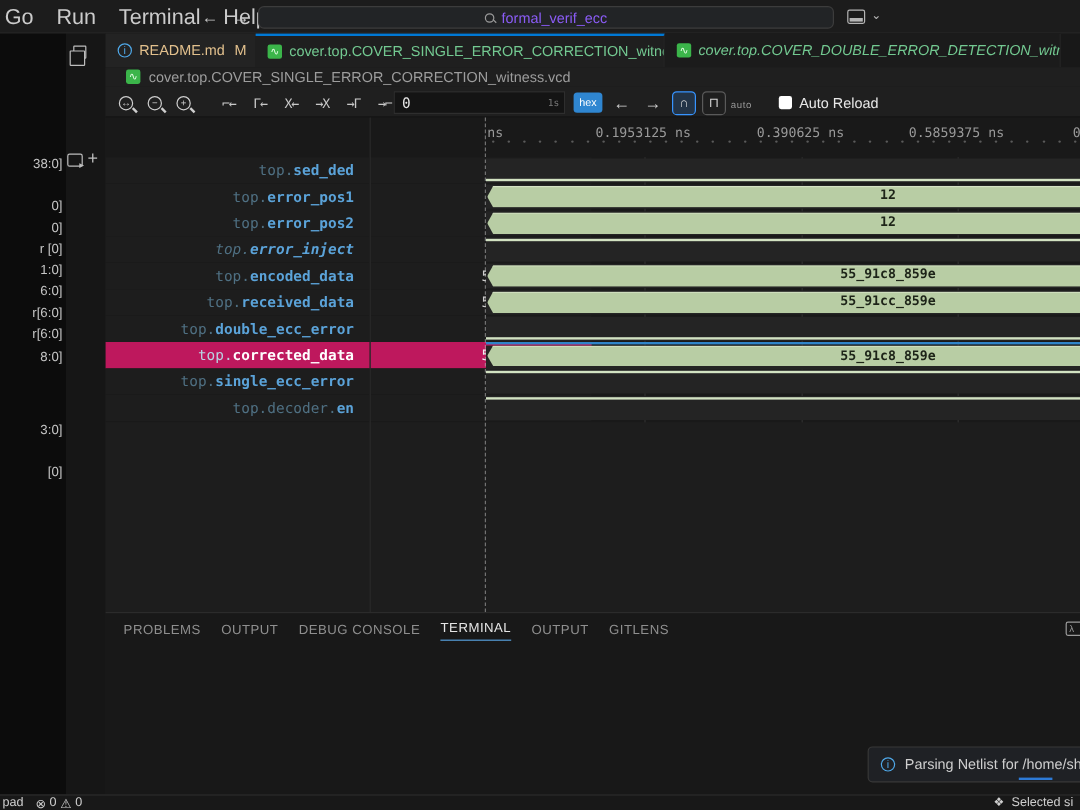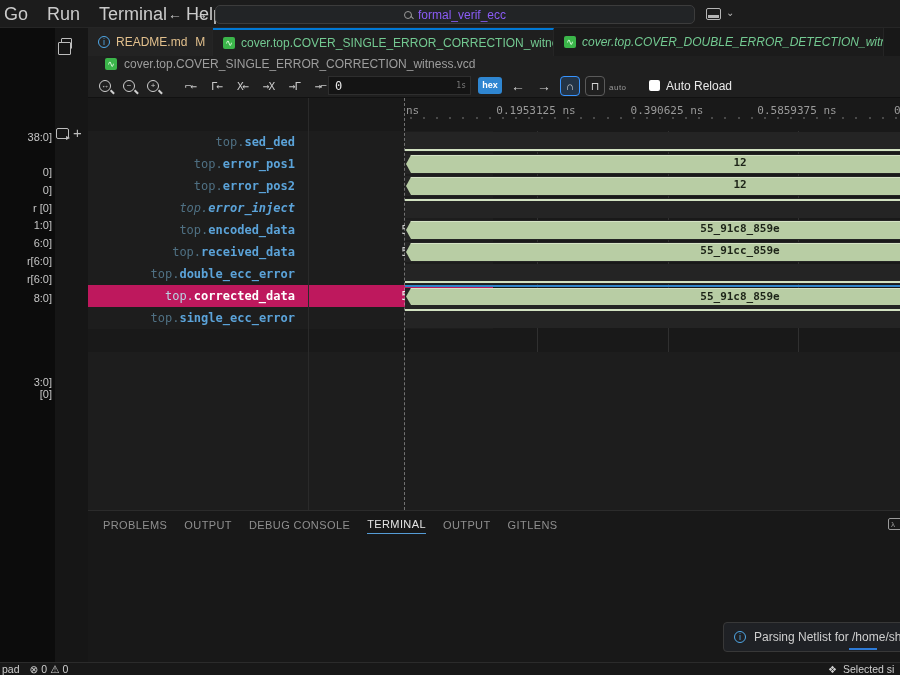--- a/index.html
+++ b/index.html
@@ -49,21 +49,21 @@
   
   .wtoolbar{left:88px;top:72px;width:812px;height:26px;background:#1f1f1f;border-bottom:1px solid #111}
   .mag{position:absolute;top:80px;width:12px;height:12px;border:1.6px solid #cfcfcf;border-radius:50%;
     color:#cfcfcf;font-size:8px;line-height:10px;text-align:center}
   .mag::after{content:"";position:absolute;width:5px;height:1.6px;background:#cfcfcf;transform:rotate(45deg);right:-4.5px;bottom:-1.5px}
   .edge-ico{position:absolute;top:80px;color:#c8c8c8;font-size:11px;letter-spacing:-1px}
   .time-input{left:328px;top:76px;width:143px;height:19px;background:#141414;border:1px solid #2e2e2e;
     display:flex;align-items:center;color:#e6e6e6;padding:0 6px}
   .time-fmt{position:absolute;right:4px;top:4px;color:#7a7a7a;font-size:8px}
   .hex-btn{left:478px;top:77px;width:24px;height:17px;background:#2f86d1;border-radius:3px;color:#fff;
-    font-size:9px;font-weight:bold;text-align:center;line-height:17px}
+    font-size:9px;font-weight:normal;text-align:center;line-height:17px}
   .tb-arrow{top:78px;font-size:14px;color:#d0d0d0}
   .wave-toggle{top:76px;width:20px;height:20px;border-radius:4px;text-align:center;line-height:18px;font-size:11px;color:#d5d5d5}
   .wt-on{border:1.4px solid #3794ff;background:rgba(55,148,255,.18)}
   .wt-off{border:1.4px solid #5a5a5a}
   .auto-lbl{left:609px;top:83px;font-size:8px;color:#9a9a9a;letter-spacing:.5px}
   .chk{left:649px;top:80px;width:11px;height:11px;background:#fff;border-radius:2px}
   .autoreload{left:666px;top:79px;color:#e8e8e8}
 
   
   .ruler{left:88px;top:98px;width:812px;height:33px;background:#191919}
@@ -144,21 +144,21 @@
   <div id="frags">
       <div class="abs frag" style="top: 131px;">38:0]</div>
       <div class="abs frag" style="top: 166px;">0]</div>
       <div class="abs frag" style="top: 184px;">0]</div>
       <div class="abs frag" style="top: 202px;">r [0]</div>
       <div class="abs frag" style="top: 219px;">1:0]</div>
       <div class="abs frag" style="top: 237px;">6:0]</div>
       <div class="abs frag" style="top: 255px;">r[6:0]</div>
       <div class="abs frag" style="top: 273px;">r[6:0]</div>
       <div class="abs frag" style="top: 292px;">8:0]</div>
-      <div class="abs frag" style="top: 353px; margin-top: 23px;">3:0]</div>
+      <div class="abs frag" style="top: 353px;">3:0]</div>
       <div class="abs frag" style="top: 388px;">[0]</div>
     </div>
 
   <div class="abs tabbar" id="tabbar">
       <div class="tab" style="left: 0px; width: 125px; background: rgb(35, 35, 35);">
         <span class="info-icon">i</span>
         <span style="color: rgb(226, 192, 141);">README.md</span>
         <span class="badge" style="color: rgb(226, 192, 141);">M</span>
       </div>
       <div class="tab" style="left: 125px; width: 341px; background: rgb(31, 31, 31); border-top: 2px solid rgb(0, 120, 212);">
@@ -321,20 +321,28 @@
         </div>
       </div>
       <div class="sigrow" style="top: 176px;">
         <div class="sig-name mono"><span class="scope">top.</span><span class="nm">single_ecc_error</span></div>
         <div class="sig-val mono">1</div>
         <div class="sig-wave">
           <div class="band"></div>
           <div class="bitline" style="top: 2px;"></div>
         </div>
       </div>
+      <div class="sigrow" style="top: 198px;">
+        <div class="sig-name mono"><span class="scope">top.decoder.</span><span class="nm">en</span></div>
+        <div class="sig-val mono">1</div>
+        <div class="sig-wave">
+          <div class="band"></div>
+          <div class="bitline" style="top: 2px;"></div>
+        </div>
+      </div>
     </div>
   <div class="abs below-wave"></div>
   <div class="abs vsep"></div>
   <div class="abs cursor-line"></div>
 
   <div class="abs panel" id="panel">
     <div class="ptabs" id="ptabs">
         <span class="ptab">PROBLEMS</span>
         <span class="ptab">OUTPUT</span>
         <span class="ptab">DEBUG CONSOLE</span>

